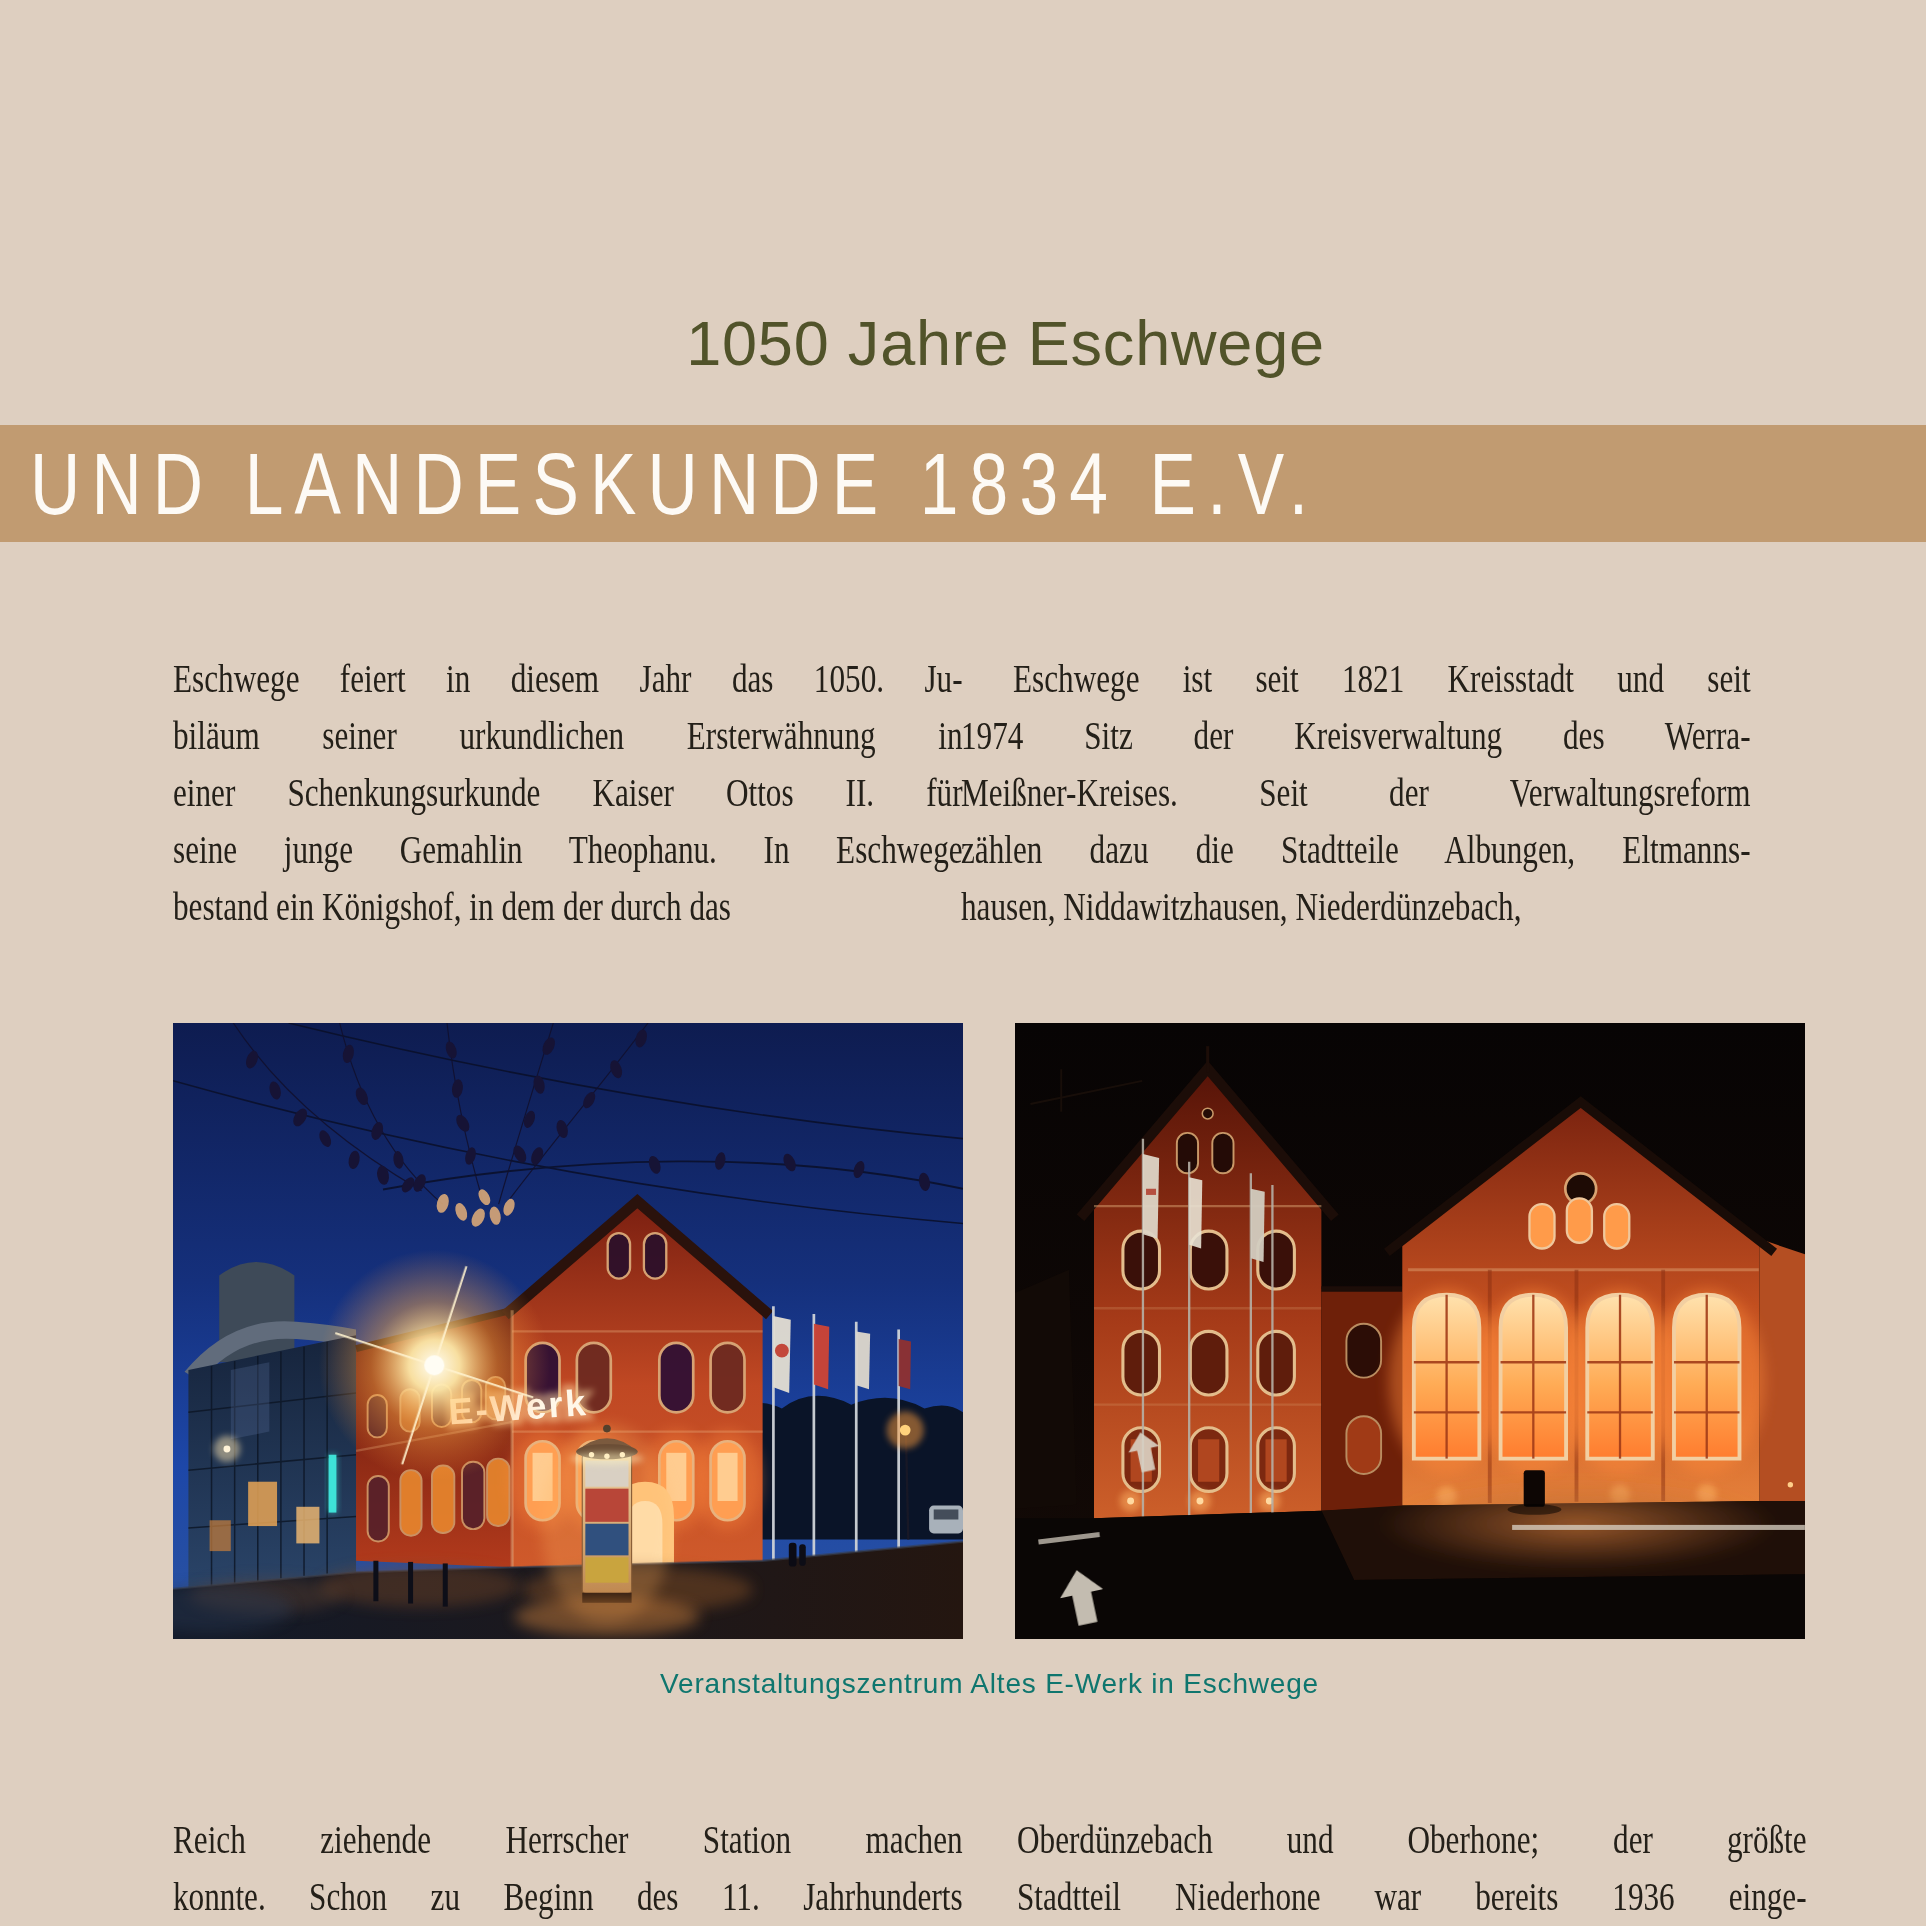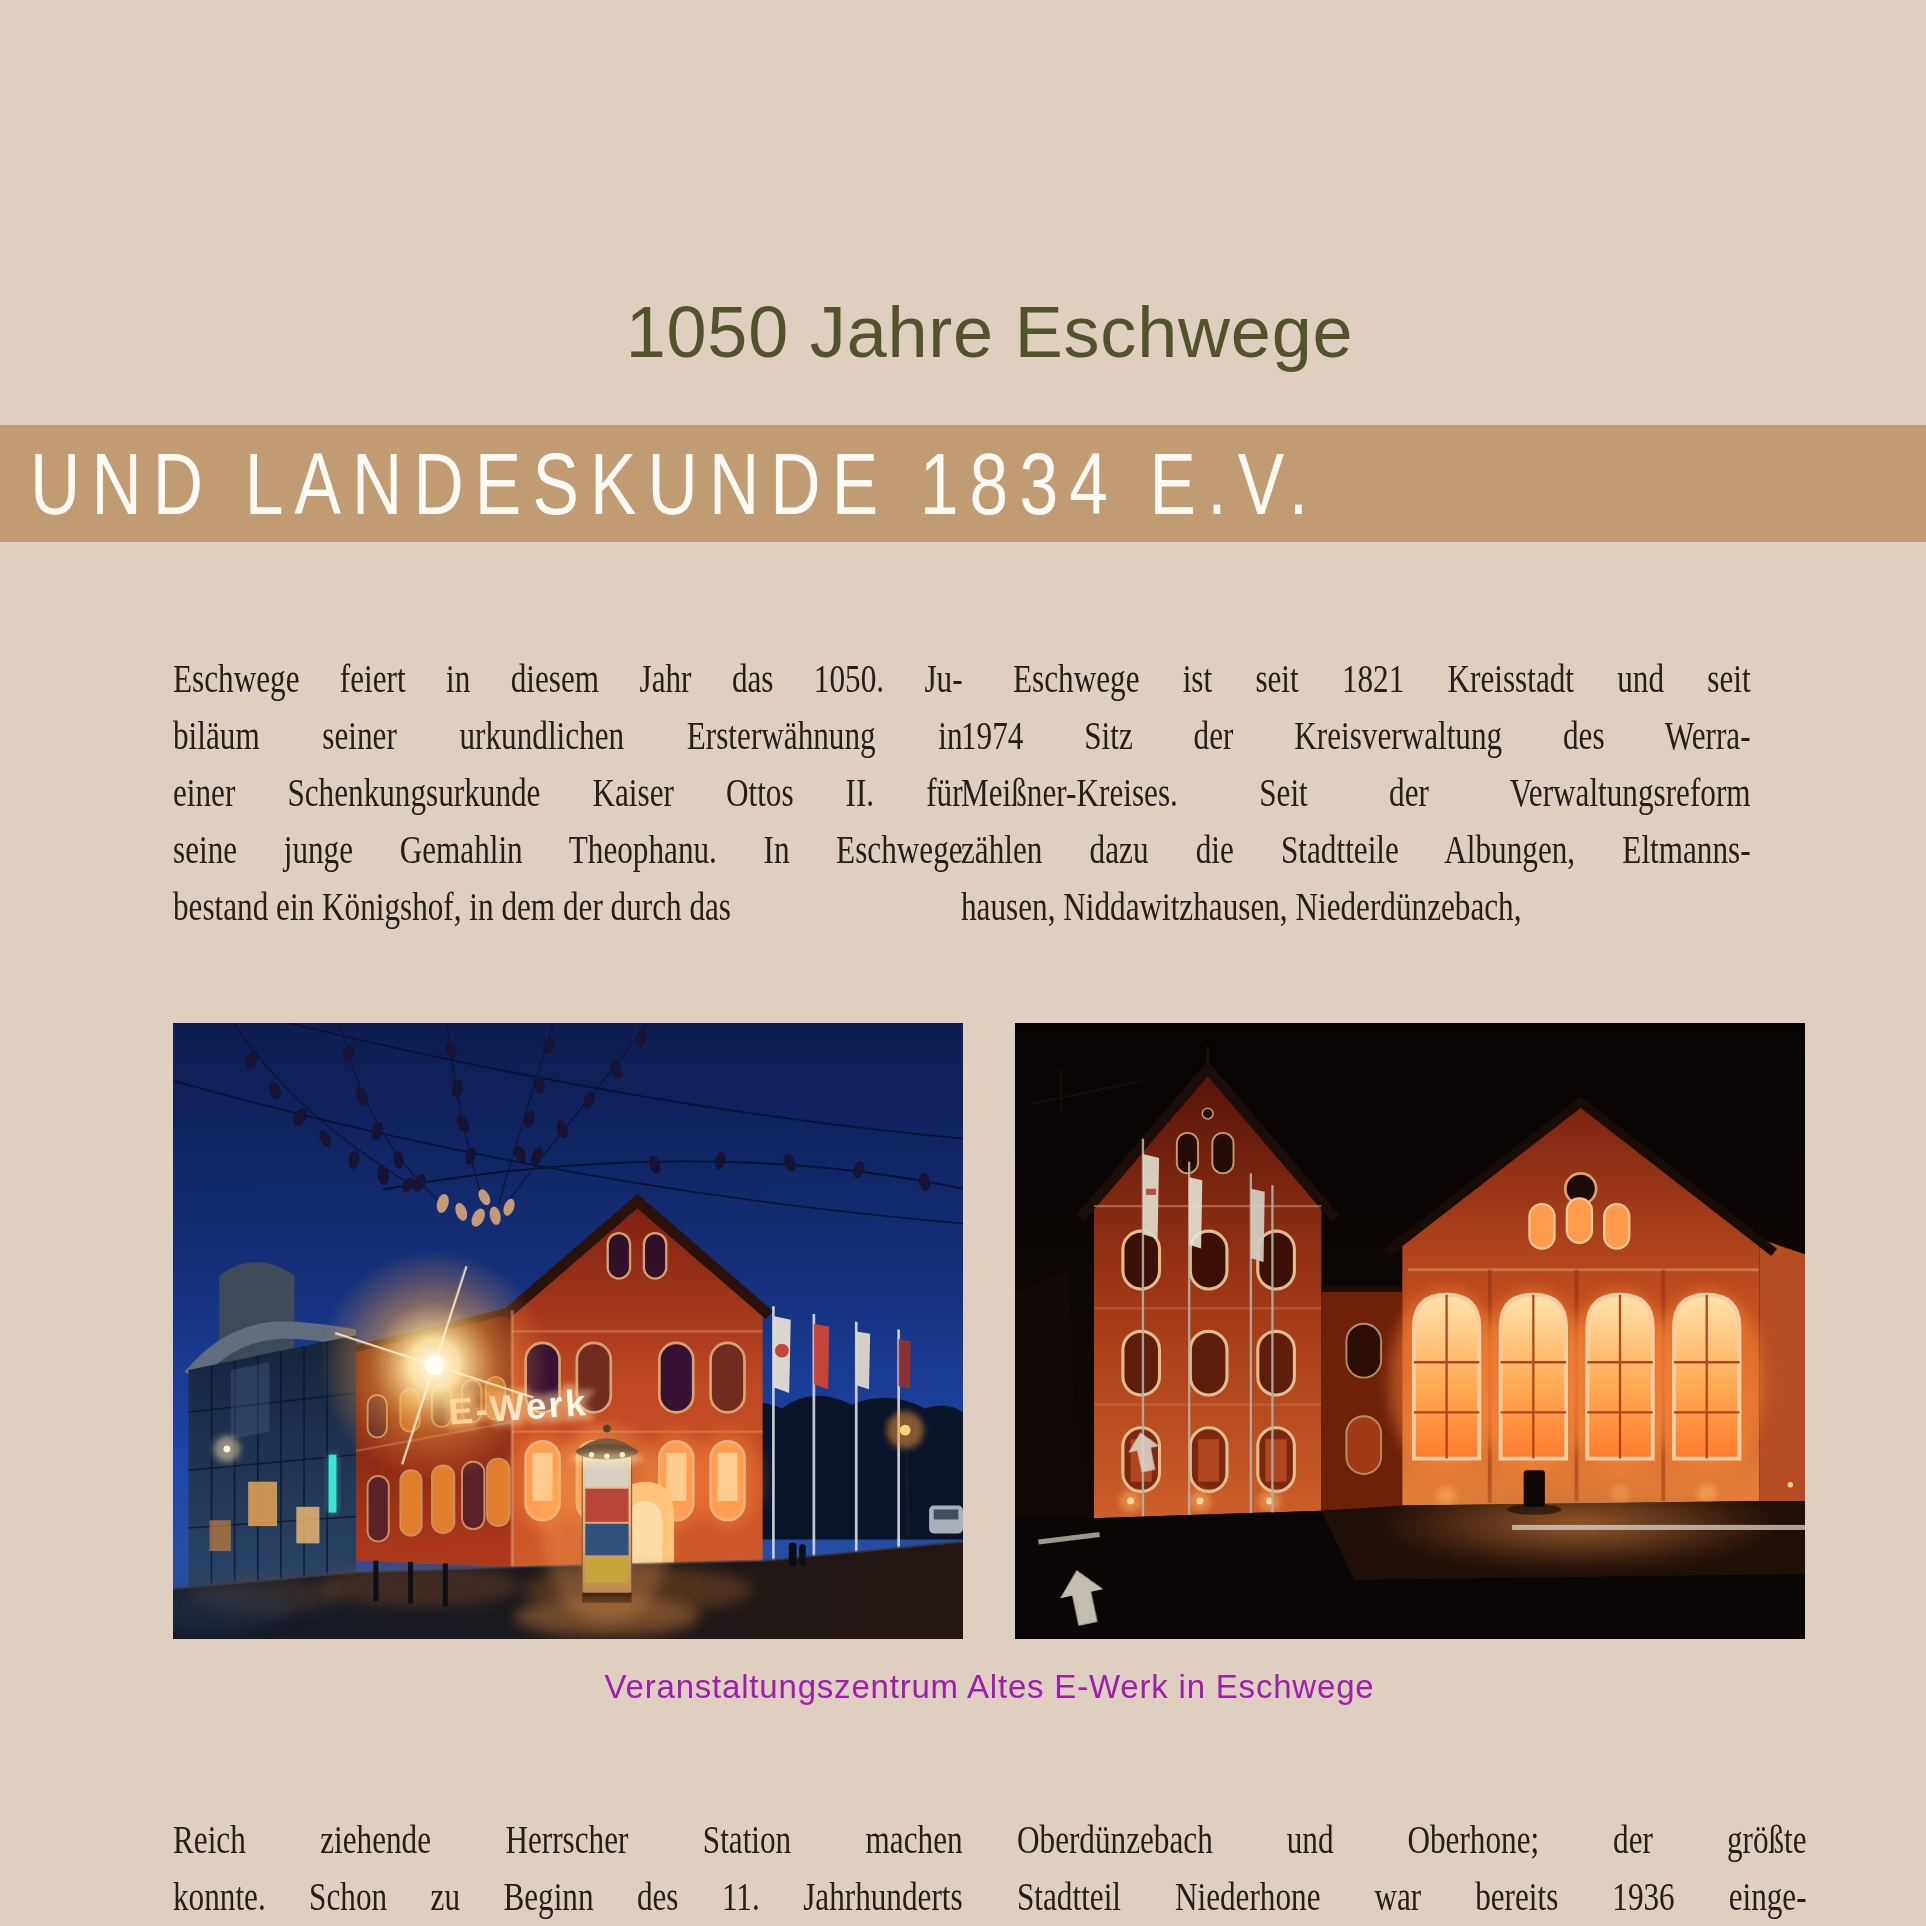--- a/index.html
+++ b/index.html
@@ -1,20 +1,20 @@
 <!DOCTYPE html>
 <html style="font-size:6.2px"><head>
 <meta charset="utf-8">
 <style>
   html,body{margin:0;padding:0;background:#decfc0;}
   #page{position:relative;width:1965px;height:2774px;background:#decfc0;overflow:hidden;
         font-family:"Liberation Sans",sans-serif;}
   
-  .page-title{position:absolute;left:173px;top:296px;width:1633px;margin:0;
-              text-align:center;font-size:72px;font-weight:500;letter-spacing:0.8px;
+  .page-title{position:absolute;left:173px;top:296px;width:1633px;margin:16px;
+              text-align:center;font-size:63px;font-weight:500;letter-spacing:0.8px;
               color:#51532a;line-height:1;}
   
   .banner{position:absolute;left:0;top:425px;width:1965px;height:117px;background:#c19b71;}
   .banner-text{position:absolute;left:30px;top:50%;
                transform:translateY(-50%) scaleX(0.8);transform-origin:0 50%;
                font-size:87px;letter-spacing:0.16em;color:#fdfaf5;white-space:nowrap;}
   
   .colouter{position:absolute;width:790px;overflow:visible;font-family:Liberation Serif, serif;}
   .colinner{width:987px;transform:scaleX(0.8);transform-origin:0 0;
             font-size:39px;line-height:57px;color:#242019;}
@@ -25,21 +25,21 @@
   .col-top-right{left:961px;top:650px;}
   .col-bottom-left{left:173px;top:1811px;}
   .col-bottom-right{left:1017px;top:1811px;}
   
   .photo{position:absolute;top:1023px;width:790px;height:616px;overflow:hidden;margin:0;}
   .photo-left{left:173px;}
   .photo-right{left:1015px;}
   .photo svg{display:block;width:100%;height:100%;}
   
   .caption{position:absolute;left:173px;top:1668px;width:1633px;text-align:center;
-           font-size:33px;letter-spacing:0.8px;color:#a21caf;}
+           font-size:28px;letter-spacing:0.8px;color:#0f766e;}
 </style>
 </head>
 <body>
 
 <div id="page">
 
   <h1 class="page-title">1050 Jahre Eschwege</h1>
 
   <div class="banner">
     <span class="banner-text">UND LANDESKUNDE 1834 E.V.</span>

